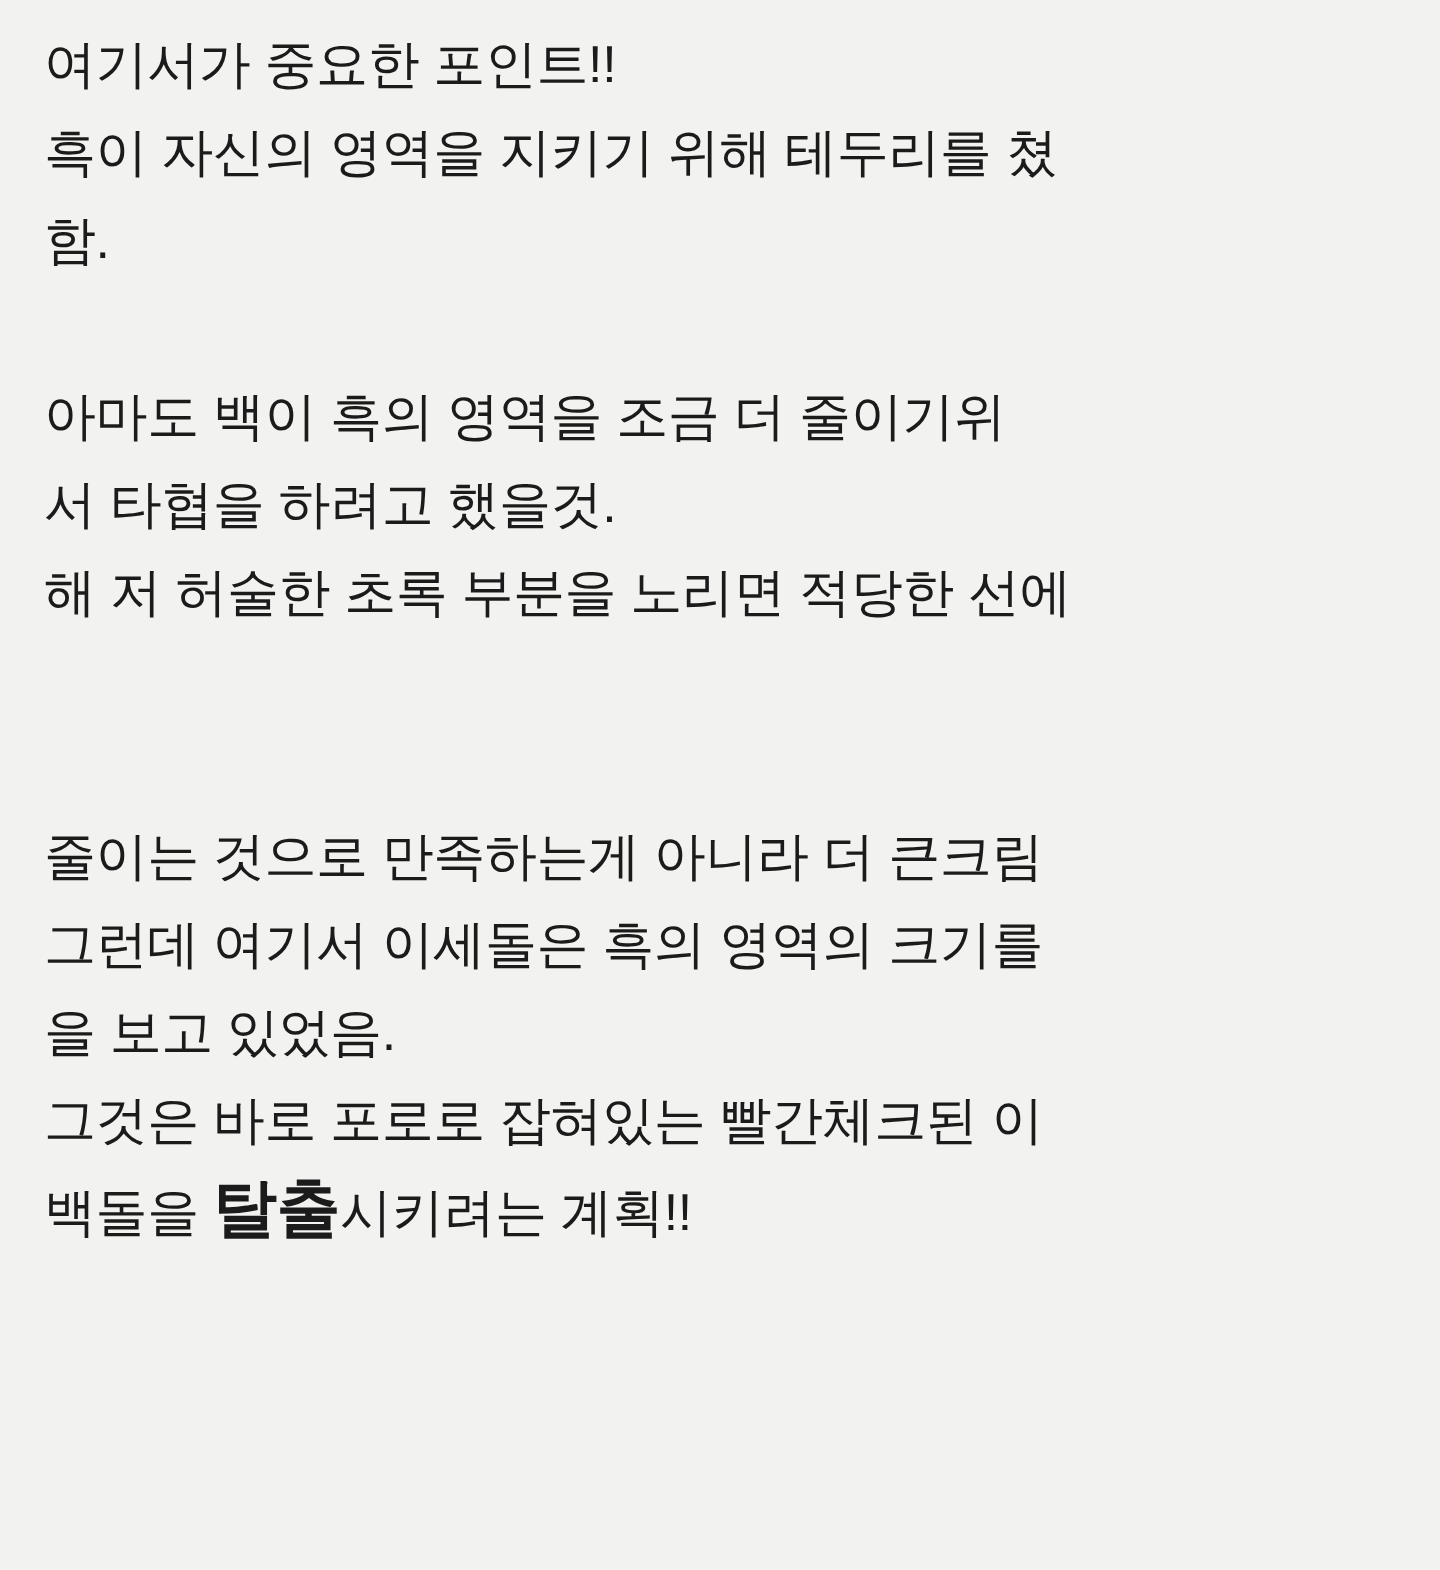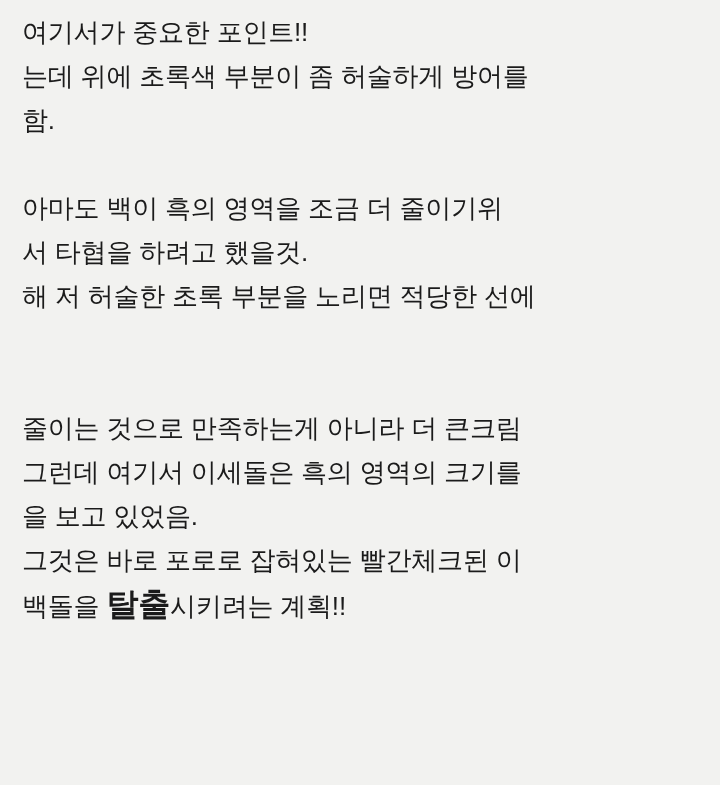--- a/index.html
+++ b/index.html
@@ -38,21 +38,21 @@
     font-size: 32px;
   }
 </style>
 </head>
 <body>
 
 <div class="page">
 
   <div class="block">
     <div class="line">여기서가 중요한 포인트!!</div>
-    <div class="line">는데 위에 초록색 부분이 좀 허술하게 방어를</div>
+    <div class="line">흑이 자신의 영역을 지키기 위해 테두리를 쳤</div>
     <div class="line">함.</div>
   </div>
 
   <div class="spacer-sm"></div>
 
   <div class="block">
     <div class="line">아마도 백이 흑의 영역을 조금 더 줄이기위</div>
     <div class="line">서 타협을 하려고 했을것.</div>
     <div class="line">해 저 허술한 초록 부분을 노리면 적당한 선에</div>
   </div>

